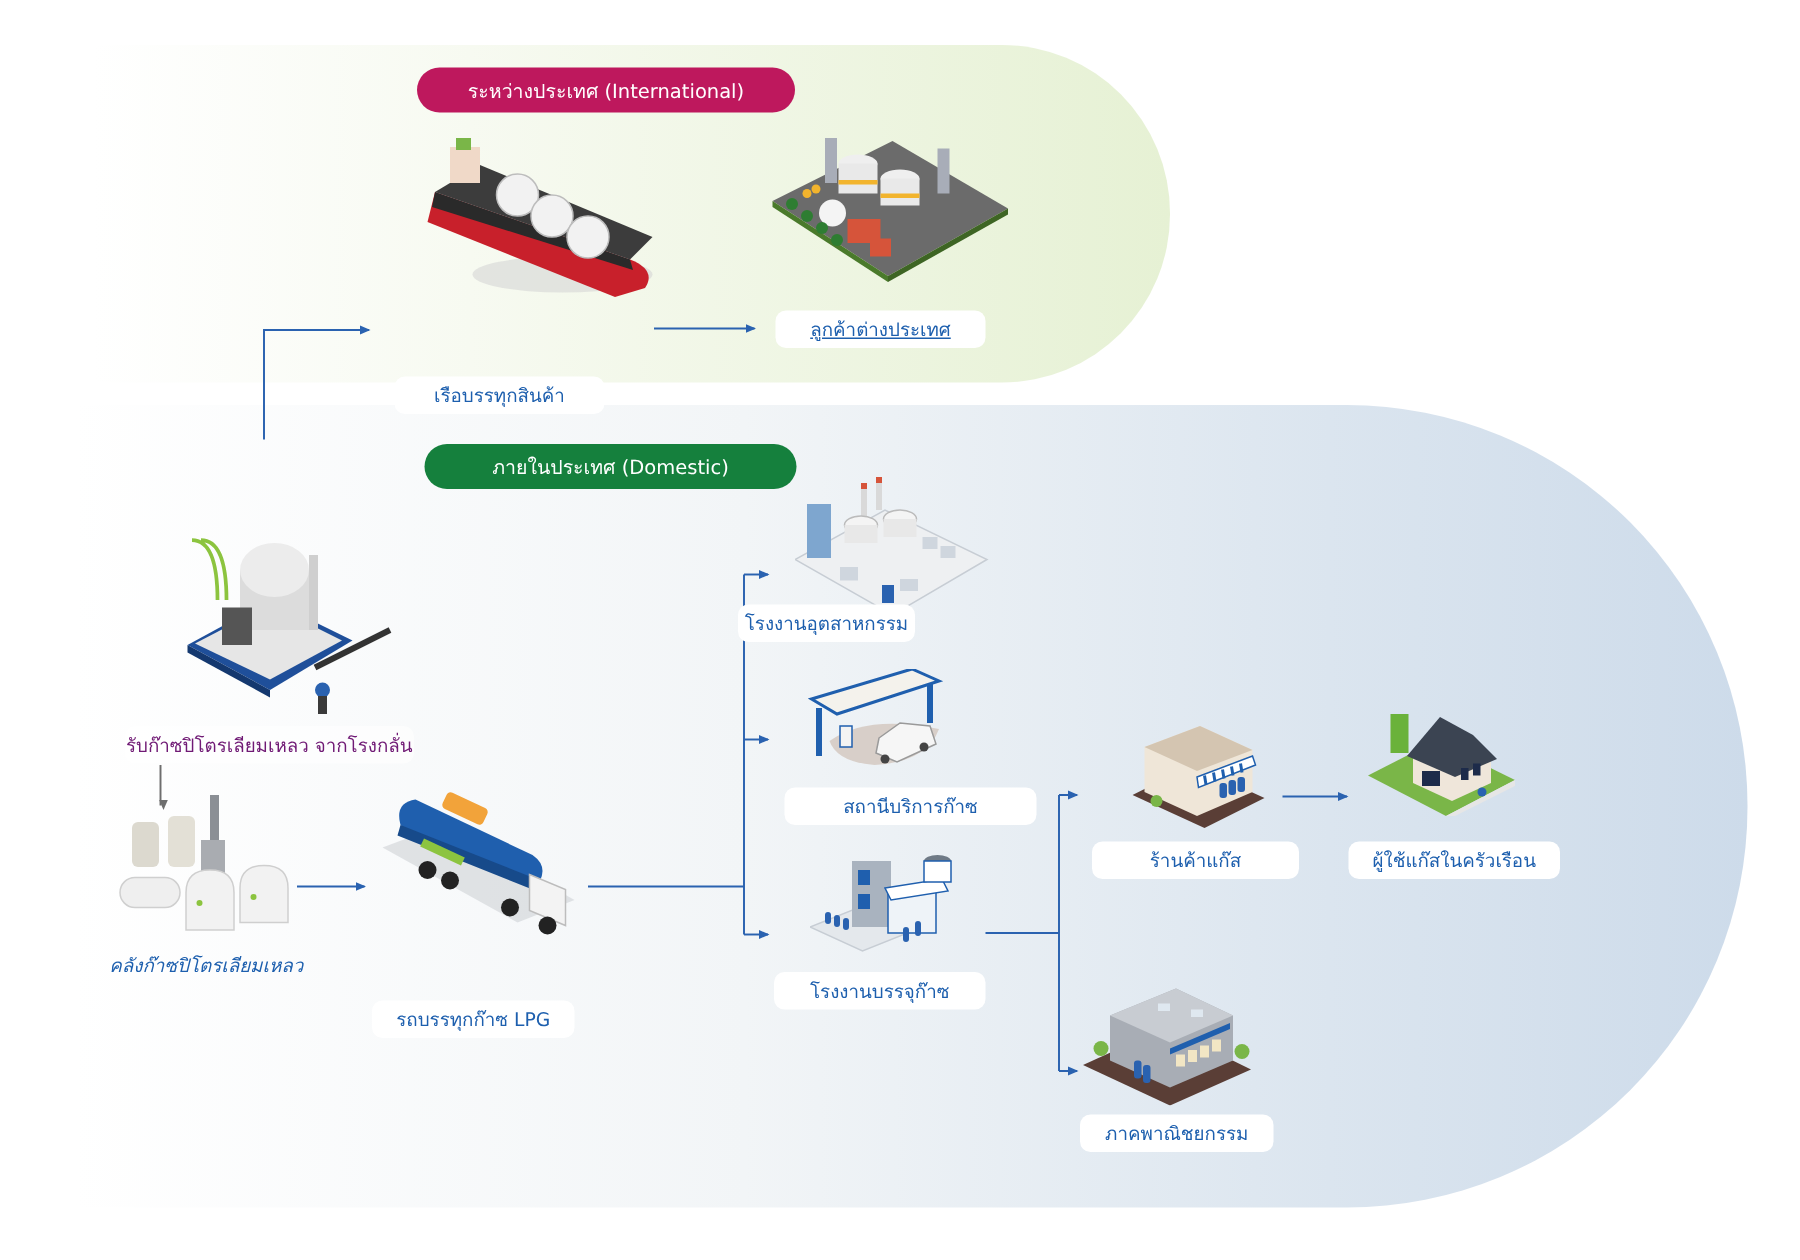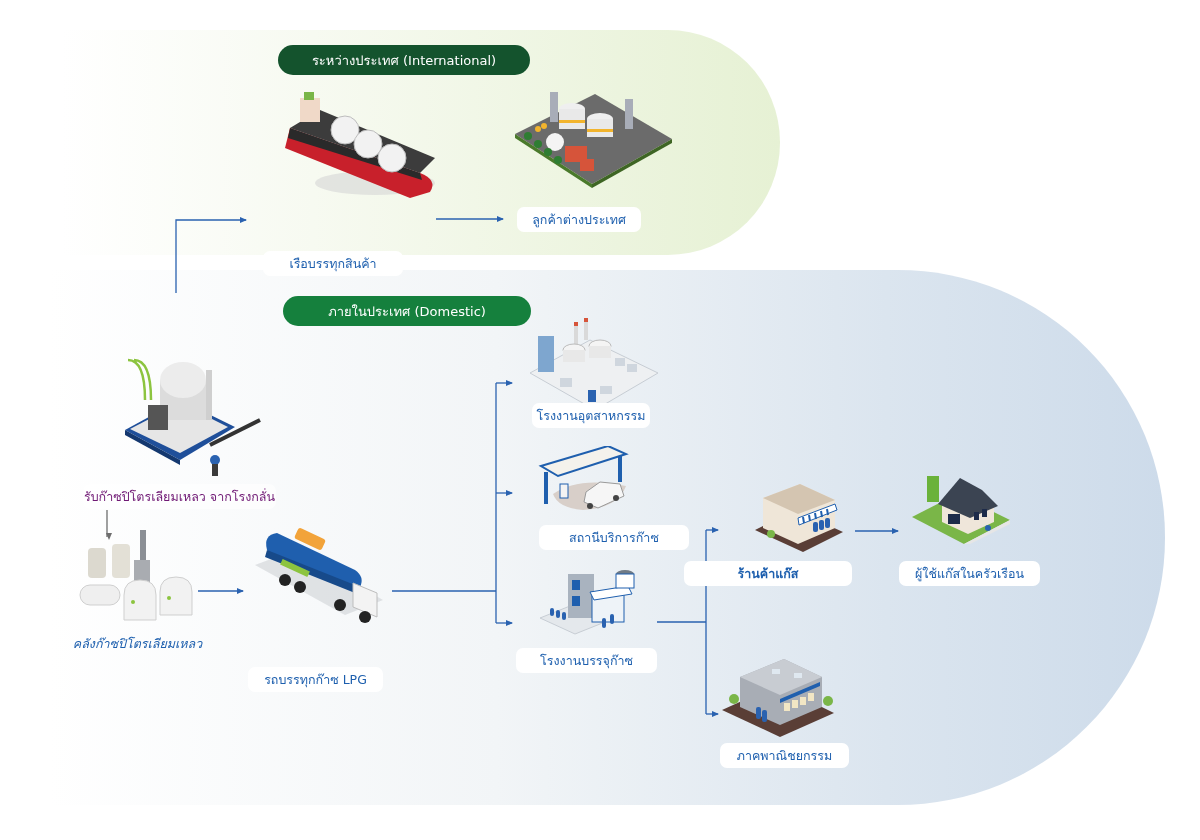--- a/index.html
+++ b/index.html
@@ -15,21 +15,21 @@
     position: absolute; left: 50px; top: 270px; width: 1115px; height: 535px;
     border-radius: 0 267px 267px 0;
     background: linear-gradient(90deg, #ffffff 0%, #f2f5f7 40%, #dbe5ef 75%, #cddbea 100%);
   }
 
   .pill {
     position: absolute; height: 30px; border-radius: 15px; color: #fff;
     font-size: 13px; display: flex; align-items: center; justify-content: center;
     white-space: nowrap;
   }
-  .pill-intl { left: 278px; top: 45px; width: 252px; background: #14532d; }
+  .pill-intl { left: 278px; top: 45px; width: 252px; background: #be185d; }
   .pill-dom  { left: 283px; top: 296px; width: 248px; background: #15803d; }
 
   .label {
     position: absolute; height: 25px; border-radius: 7px; background: #ffffff;
     color: #1d5fae; font-size: 12.5px; display: flex; align-items: center;
     justify-content: center; white-space: nowrap;
   }
   .label.grey { color: #701a75; background: rgba(255,255,255,0.85); }
 
   .illus { position: absolute; }
@@ -245,22 +245,22 @@
     </g>
   <g fill="#2a62b0">
       <rect x="34" y="52" width="5" height="12" rx="2"></rect>
       <rect x="40" y="55" width="5" height="12" rx="2"></rect>
     </g>
   <circle cx="12" cy="44" r="5" fill="#7ab648"></circle>
     <circle cx="106" cy="46" r="5" fill="#7ab648"></circle>
 </svg>
 
 <div class="label" style="left:263px;top:207px;width:140px;margin-top:44px;">เรือบรรทุกสินค้า</div>
-<div class="label" style="left:517px;top:207px;width:124px;">ลูกค้าต่างประเทศ</div>
+<div class="label" style="left:517px;top:207px;width:140px;text-decoration:underline;">ลูกค้าต่างประเทศ</div>
 <div class="label grey" style="left:83px;top:484px;width:193px;background:rgba(255,255,255,0.6);">รับก๊าซปิโตรเลียมเหลว จากโรงกลั่น</div>
 <div class="label" style="left:60px;top:631px;width:155px;background:transparent;font-style:italic;">คลังก๊าซปิโตรเลียมเหลว</div>
 <div class="label" style="left:248px;top:631px;width:135px;margin-top:36px;">รถบรรทุกก๊าซ LPG</div>
-<div class="label" style="left:532px;top:403px;width:118px;">โรงงานอุตสาหกรรม</div>
-<div class="label" style="left:539px;top:525px;width:150px;">สถานีบริการก๊าซ</div>
+<div class="label" style="left:492px;top:403px;width:118px;">โรงงานอุตสาหกรรม</div>
+<div class="label" style="left:523px;top:525px;width:168px;">สถานีบริการก๊าซ</div>
 <div class="label" style="left:516px;top:648px;width:141px;">โรงงานบรรจุก๊าซ</div>
-<div class="label" style="left:684px;top:561px;width:168px;font-weight:bold;">ร้านค้าแก๊ส</div>
+<div class="label" style="left:728px;top:561px;width:138px;">ร้านค้าแก๊ส</div>
 <div class="label" style="left:899px;top:561px;width:141px;">ผู้ใช้แก๊สในครัวเรือน</div>
 <div class="label" style="left:720px;top:743px;width:129px;">ภาคพาณิชยกรรม</div>
 
 </body></html>

